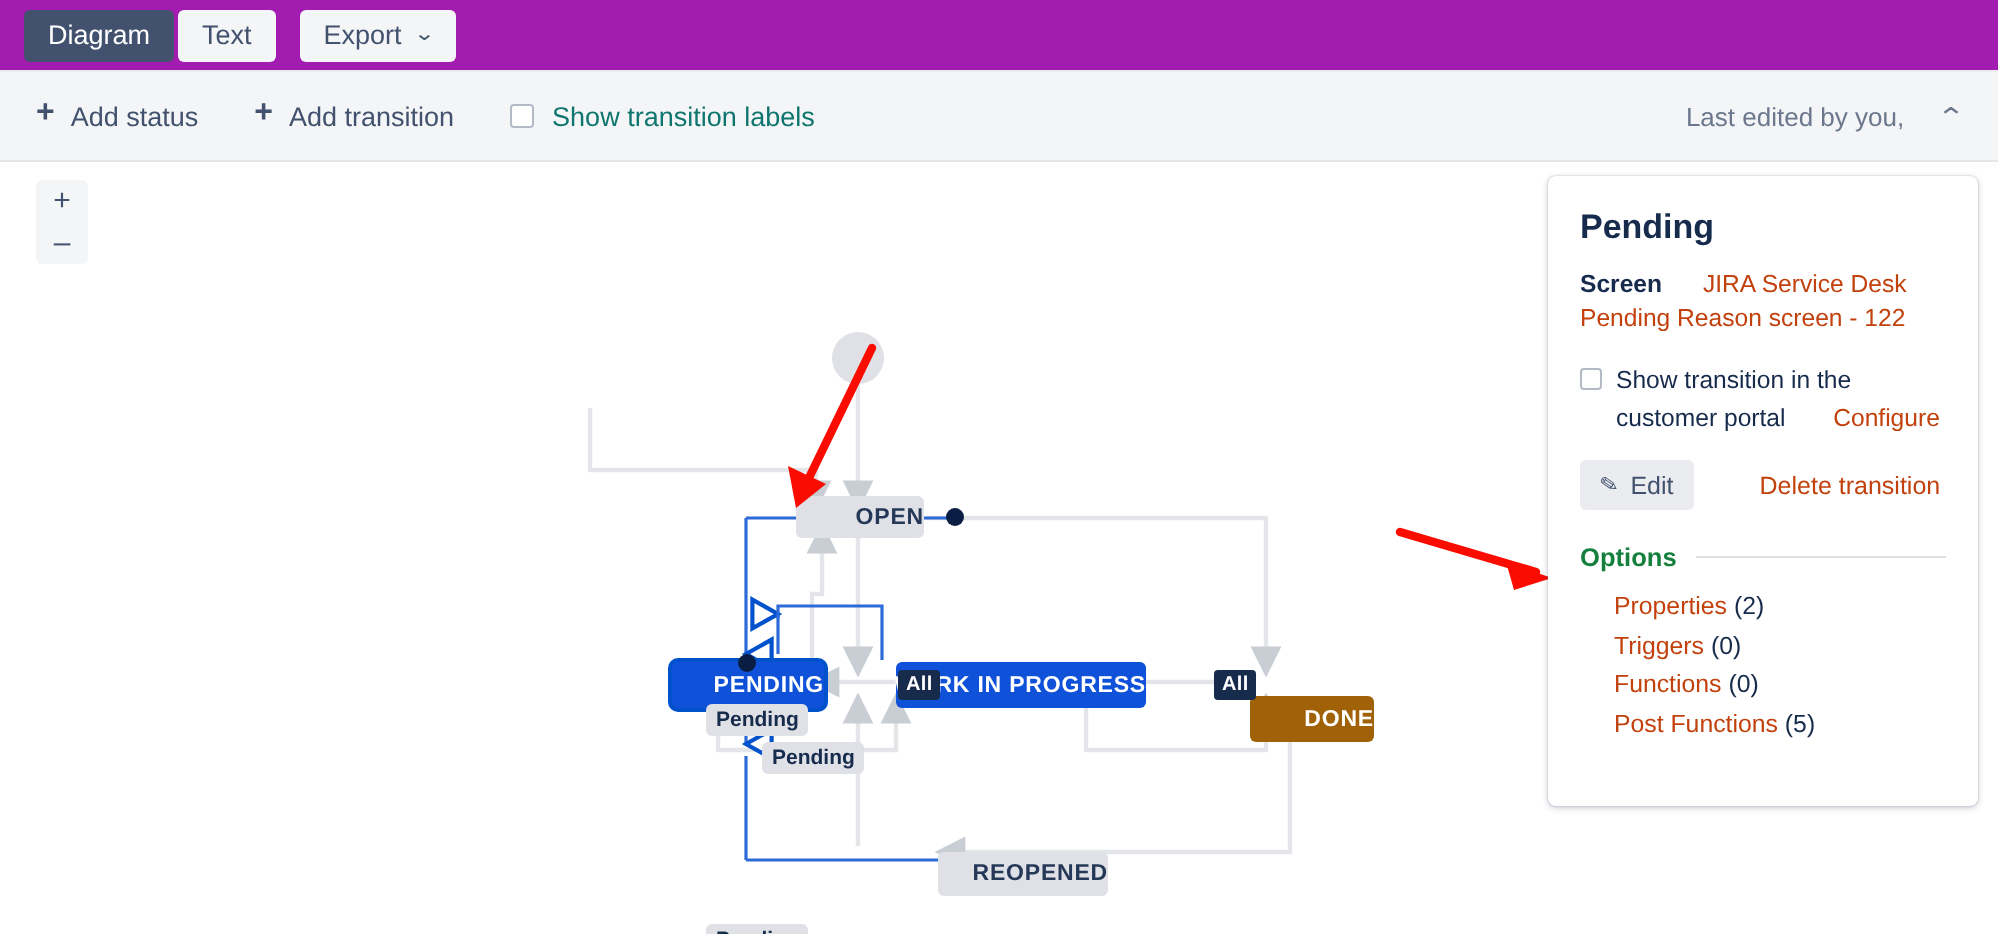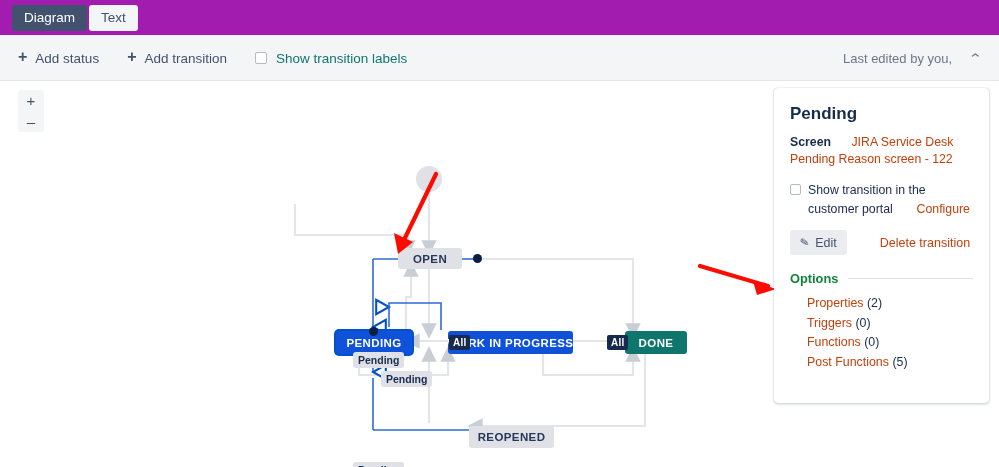--- a/index.html
+++ b/index.html
@@ -73,27 +73,27 @@
   }
   .zbtn {
     height: 21px; display: flex; align-items: center; justify-content: center;
     color: #42526E; font-size: 15px; cursor: pointer; user-select: none;
   }
   .zbtn.minus { font-size: 15px; }
 
   
   .node {
     position: absolute; display: flex; align-items: center;
-    justify-content: center; border-radius: 3px;
+    justify-content: flex-end; border-radius: 3px;
     font-size: 11.5px; font-weight: bold; letter-spacing: .4px;
     white-space: nowrap; cursor: pointer; z-index: 3;
   }
   .node.grey { background: #DFE1E6; color: #253858; }
   .node.blue { background: #0F52D9; color: #fff; }
-  .node.green { background: #0f766e; color: #fff; }
+  .node.green { background: #a16207; color: #fff; margin-top: 17px; }
   .node.sel { box-shadow: 0 0 0 2px #0052CC; }
 
   .startdot {
     position: absolute; width: 26px; height: 26px; border-radius: 50%;
     background: #DFE1E6; z-index: 3;
   }
   .allbadge {
     position: absolute; height: 15px; padding: 0 4px; border-radius: 2px;
     background: #172B4D; color: #fff; font-size: 10px; font-weight: bold;
     display: flex; align-items: center; justify-content: center; z-index: 6;
@@ -150,20 +150,24 @@
 </style>
 </head>
 <body>
 
 <div id="tabbar">
   <div class="tab active">
     <span>Diagram</span>
   </div>
   <div class="tab">
     <span>Text</span>
+  </div>
+  <div class="tab sep">
+    <span>Export</span>
+    <span class="caret-dn">⌄</span>
   </div>
 </div>
 
 <div id="toolbar">
   <div class="tb-btn">
     <span class="plus">+</span>
     <span>Add status</span>
   </div>
   <div class="tb-btn">
     <span class="plus">+</span>

